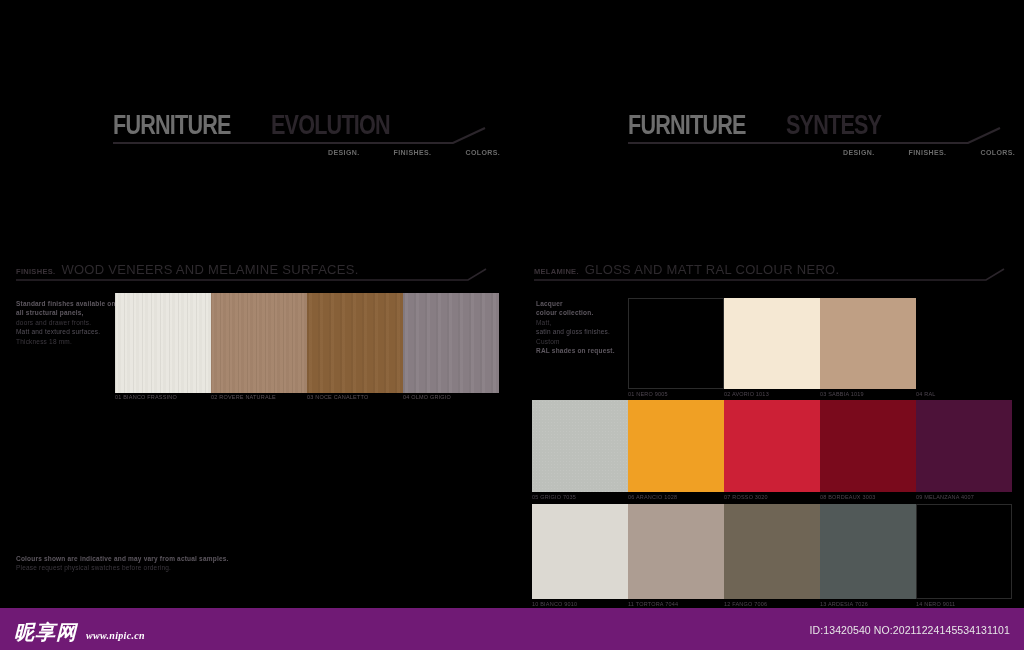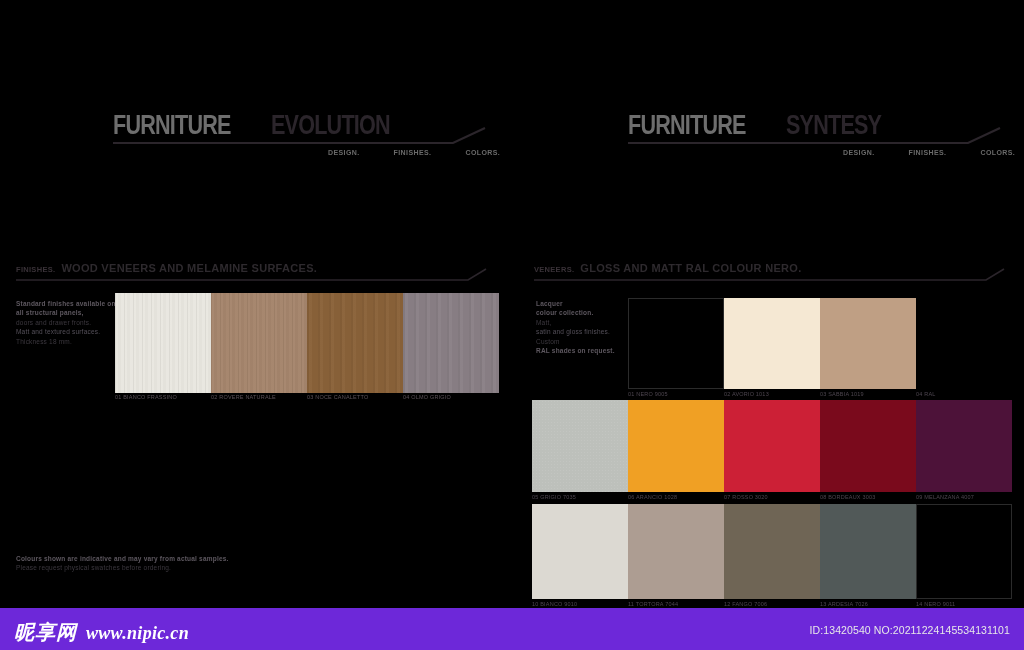--- a/index.html
+++ b/index.html
@@ -28,21 +28,21 @@
   }
   .title-rule { position:absolute; height:22px; }
   .title-rule svg { display:block; }
 
   .title-sub { position:absolute; display:flex; gap:34px; }
   .title-sub span { font-size:7px; color:#6a6a6a; letter-spacing:.4px; font-weight:700; }
 
   
   .sec { position:absolute; white-space:nowrap; display:flex; align-items:baseline; gap:6px; }
   .sec-strong { font-size:7.5px; font-weight:700; color:#3a3238; letter-spacing:.3px; }
-  .sec-text  { font-size:11px; font-weight:700; color:#2e2a2e; letter-spacing:.3px;text-align:right; }
+  .sec-text  { font-size:13px; font-weight:400; color:#2e2a2e; letter-spacing:.3px;text-align:right; }
   .sec-rule { position:absolute; height:16px; }
 
   
   .note { position:absolute; white-space:nowrap; line-height:1.45; }
   .note .l { display:block; font-size:6.5px; color:#55505a; letter-spacing:.2px; }
   .note .l.b { font-weight:700; color:#5e5860; }
   .note .l.dim { color:#3c383f; }
 
   
   .wood-strip { position:absolute; display:flex; }
@@ -80,28 +80,28 @@
   .noise {
     position:absolute; inset:0; pointer-events:none; opacity:.30;
     background-image:
       radial-gradient(rgba(255,255,255,.28) .5px, transparent .6px),
       radial-gradient(rgba(0,0,0,.24) .5px, transparent .6px);
     background-size:3px 3px, 4px 4px;
     background-position:0 0, 2px 1px;
   }
 
   
-  .footer { position:absolute; left:0; right:0; bottom:0; height:42px; background:#6d28d9; }
+  .footer { position:absolute; left:0; right:0; bottom:0; height:42px; background:#701a75; }
   .wm { position:absolute; left:14px; top:11px; display:flex; align-items:baseline; gap:9px; }
   .wm-cn {
     font-size:20px; font-weight:700; color:#fff; letter-spacing:1px;
     font-family:"DejaVu Sans", sans-serif; font-style:italic;
   }
   .wm-url {
-    font-size:18px; font-weight:700; color:#fff; font-style:italic;
+    font-size:10px; font-weight:700; color:#fff; font-style:italic;
     font-family:"Liberation Serif", serif; letter-spacing:.3px;
   }
   .ids { position:absolute; right:14px; top:16px; font-size:10.5px; color:#e8e8e8; letter-spacing:.1px; }
 </style>
 </head>
 <body>
 
 <div class="board">
 
   <div class="panel-title" style="left:113px; top:110px;">
@@ -178,21 +178,21 @@
       <path d="M0 17 L340 17 L372 2" stroke="#2b252b" stroke-width="2.2" fill="none"></path>
     </svg>
   </div>
   <div class="title-sub" style="left:843px; top:149px;">
     <span>DESIGN.</span>
     <span>FINISHES.</span>
     <span>COLORS.</span>
   </div>
 
   <div class="sec" style="left:534px; top:262px;">
-    <span class="sec-strong">VENEERS.</span>
+    <span class="sec-strong">MELAMINE.</span>
     <span class="sec-text">GLOSS AND MATT RAL COLOUR NERO.</span>
   </div>
   <div class="sec-rule" style="left:534px; top:268px; width:472px;">
     <svg width="472" height="16" viewBox="0 0 472 16">
       <path d="M0 12 L452 12 L470 1" stroke="#2b252b" stroke-width="1.6" fill="none"></path>
     </svg>
   </div>
 
   <div class="note" style="left:536px; top:299px;">
     <span class="l b">Lacquer</span>

